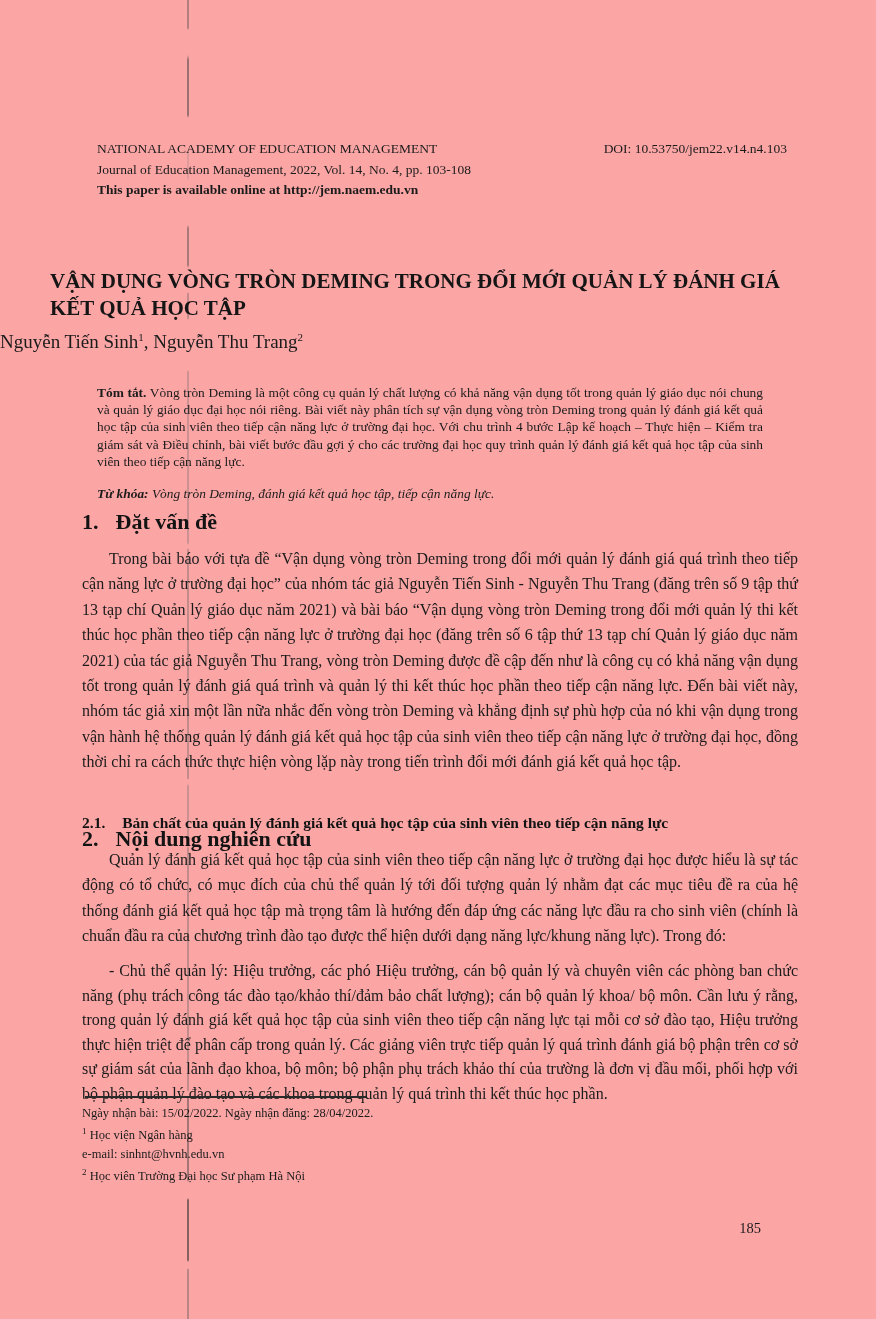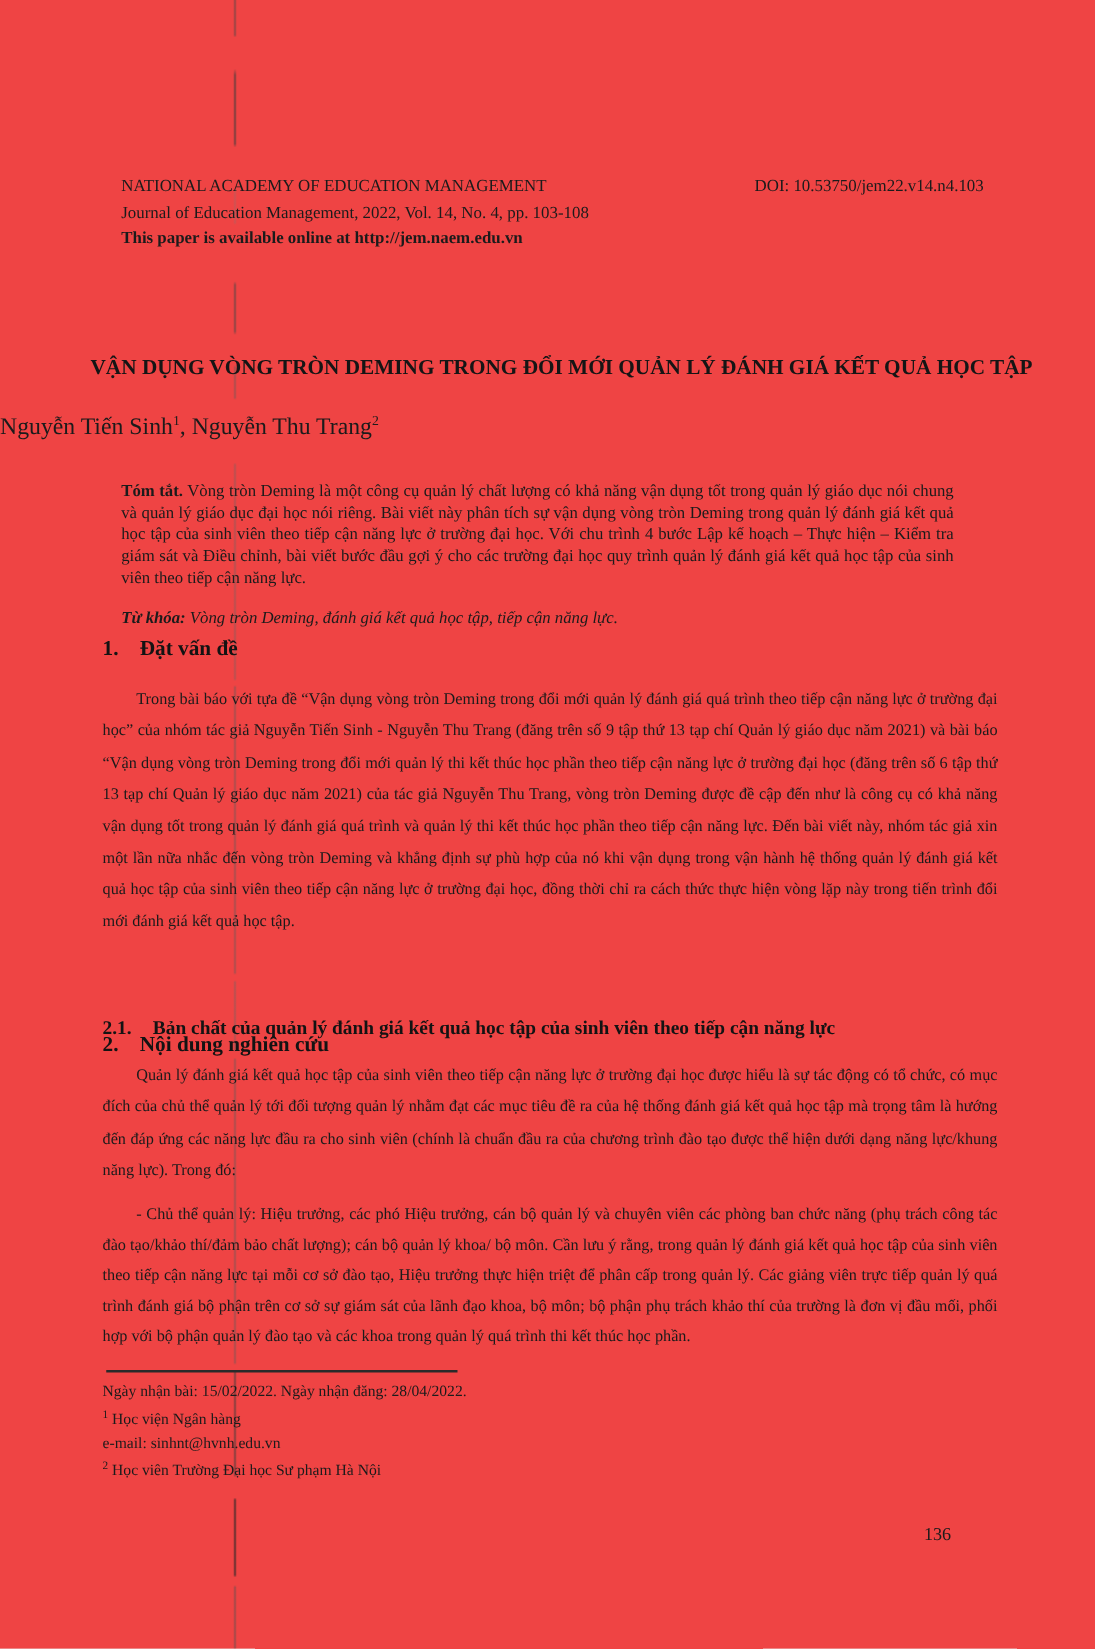--- a/index.html
+++ b/index.html
@@ -1,21 +1,21 @@
 <!DOCTYPE html>
 <html><head>
 <meta charset="utf-8">
 <style>
   html, body { margin: 0; padding: 0; background: #e8e8e8; }
   .page {
     position: relative;
     width: 876px;
     height: 1319px;
     margin: 0 auto;
-    background: #ef4444;
+    background: #fca5a5;
     color: #1b1b1b;
     font-family: "Liberation Serif", "DejaVu Serif", serif;
     overflow: hidden;
   }
   
   .scan-line {
     position: absolute;
     left: 187px; top: 0; width: 2px; height: 1319px;
     background: linear-gradient(to bottom,
       rgba(70,70,70,.40) 0px, rgba(70,70,70,.40) 28px, transparent 30px,
@@ -27,34 +27,34 @@
       transparent 548px, rgba(90,90,90,.35) 550px, rgba(90,90,90,.35) 778px, transparent 780px,
       transparent 784px, rgba(100,100,100,.32) 786px, rgba(100,100,100,.32) 840px, transparent 842px,
       transparent 846px, rgba(90,90,90,.35) 848px, rgba(90,90,90,.35) 1090px, transparent 1092px,
       transparent 1096px, rgba(60,60,60,.45) 1098px, rgba(60,60,60,.45) 1180px, transparent 1182px,
       transparent 1198px, rgba(40,40,40,.55) 1200px, rgba(40,40,40,.55) 1260px, transparent 1262px,
       transparent 1268px, rgba(80,80,80,.38) 1270px, rgba(80,80,80,.38) 1319px);
   }
   .header { position: absolute; left: 97px; top: 139px; width: 690px; font-size: 13.5px; line-height: 20.5px; }
   .header-row { display: flex; justify-content: space-between; }
   .header-bold { font-weight: bold; }
-  .title-block { position: absolute; left: 50px; top: 268px; width: 776px; text-align: right;
-                 font-weight: bold; font-size: 17px; line-height: 27px; color: #151515; margin-top: 12px; }
+  .title-block { position: absolute; left: 50px; top: 268px; width: 776px; text-align: left;
+                 font-weight: bold; font-size: 21px; line-height: 27px; color: #151515; }
   .authors { position: absolute; left: 0; top: 331px; width: 876px; text-align: left; font-size: 19px; }
   .authors sup { font-size: 11px; }
   .abstract { position: absolute; left: 97px; top: 384px; width: 666px;
               font-size: 13.4px; line-height: 17.2px; text-align: justify; }
   .abstract .lbl { font-weight: bold; }
   .keywords { position: absolute; left: 97px; top: 486px; width: 666px;
               font-size: 13.4px; font-style: italic; }
   .keywords .lbl { font-weight: bold; }
   .h-num { display: inline-block; margin-right: 17px; }
   .h-num.sub { }
-  .sec-heading { position: absolute; left: 82px; font-weight: bold; font-size: 17px; color: #131313; }
-  .para { position: absolute; left: 82px; width: 716px; font-size: 13px; line-height: 25.4px;
+  .sec-heading { position: absolute; left: 82px; font-weight: bold; font-size: 22px; color: #131313; }
+  .para { position: absolute; left: 82px; width: 716px; font-size: 16px; line-height: 25.4px;
           text-align: justify; text-indent: 27px; }
   .footnote-rule { position: absolute; left: 85px; top: 1096px; width: 281px; height: 2px; background: #2a2a2a; }
   .footnotes { position: absolute; left: 82px; top: 1104px; width: 500px; font-size: 12.5px; line-height: 18.4px; }
   .footnotes sup { font-size: 9px; }
   .page-number { position: absolute; left: 700px; top: 1220px; width: 100px; text-align: center; font-size: 14.5px; }
 </style>
 </head>
 <body>
 
 <div class="page">
@@ -94,15 +94,15 @@
 
   <div class="footnote-rule"></div>
 
   <div class="footnotes">
     <div>Ngày nhận bài: 15/02/2022. Ngày nhận đăng: 28/04/2022.</div>
     <div><sup>1</sup><span> Học viện Ngân hàng</span></div>
     <div>e-mail: sinhnt@hvnh.edu.vn</div>
     <div><sup>2</sup><span> Học viên Trường Đại học Sư phạm Hà Nội</span></div>
   </div>
 
-  <div class="page-number">136</div>
+  <div class="page-number">185</div>
 
 </div>
 
 </body></html>

